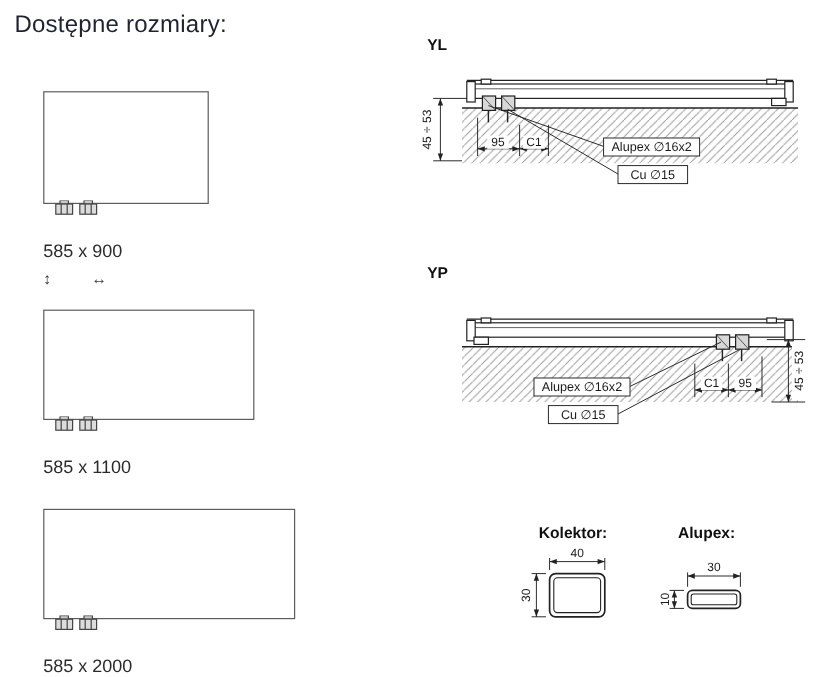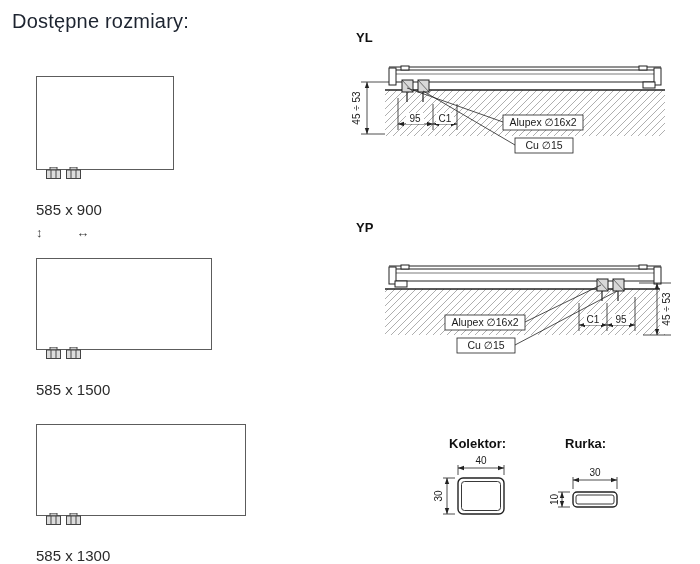--- a/index.html
+++ b/index.html
@@ -61,39 +61,39 @@
           <rect x="25" y="0" width="7" height="3" fill="#c9c9c9"></rect>
           <rect x="1.5" y="3" width="14" height="8.5"></rect>
           <rect x="21.5" y="3" width="14" height="8.5"></rect>
           <line x1="6" y1="3" x2="6" y2="11.5"></line>
           <line x1="11" y1="3" x2="11" y2="11.5"></line>
           <line x1="26" y1="3" x2="26" y2="11.5"></line>
           <line x1="31" y1="3" x2="31" y2="11.5"></line>
         </g>
       </svg>
     </div>
-    <div class="size-label">585 x 1500</div>
+    <div class="size-label">585 x 1100</div>
   </div>
 
   <div class="size-block" style="left:36px; top:424px;">
     <div class="size-rect" style="width:210px; height:92px;">
       <svg class="connectors" width="44" height="13" viewBox="0 0 44 13">
         <g stroke="#444" stroke-width="1" fill="#dcdcdc">
           <rect x="5" y="0" width="7" height="3" fill="#c9c9c9"></rect>
           <rect x="25" y="0" width="7" height="3" fill="#c9c9c9"></rect>
           <rect x="1.5" y="3" width="14" height="8.5"></rect>
           <rect x="21.5" y="3" width="14" height="8.5"></rect>
           <line x1="6" y1="3" x2="6" y2="11.5"></line>
           <line x1="11" y1="3" x2="11" y2="11.5"></line>
           <line x1="26" y1="3" x2="26" y2="11.5"></line>
           <line x1="31" y1="3" x2="31" y2="11.5"></line>
         </g>
       </svg>
     </div>
-    <div class="size-label">585 x 1300</div>
+    <div class="size-label">585 x 2000</div>
   </div>
 
   <div class="diag-title" style="left:356px; top:30px;">YL</div>
 
   <svg class="diag" style="left:345px; top:58px;" width="340" height="160" viewBox="0 0 340 160">
     <defs>
       <pattern id="hatchA" width="7" height="7" patternUnits="userSpaceOnUse">
         <line x1="0" y1="7" x2="7" y2="0" stroke="#9a9a9a" stroke-width="0.8"></line>
       </pattern>
     </defs>
@@ -240,21 +240,21 @@
     <g stroke="#222" stroke-width="0.8">
       <line x1="27" y1="26" x2="15" y2="26"></line>
       <line x1="27" y1="62" x2="15" y2="62"></line>
       <line x1="19" y1="26" x2="19" y2="62"></line>
       <polygon points="19,26 16.8,32 21.2,32" fill="#222" stroke="none"></polygon>
       <polygon points="19,62 16.8,56 21.2,56" fill="#222" stroke="none"></polygon>
     </g>
     <text class="dim" transform="translate(10 44) rotate(-90)" text-anchor="middle" dy="3.5">30</text>
   </svg>
 
-  <div class="diag-title" style="left:565px; top:436px;">Rurka:</div>
+  <div class="diag-title" style="left:565px; top:436px;">Alupex:</div>
 
   <svg class="diag" style="left:545px; top:452px;" width="95" height="95" viewBox="0 0 95 95">
     <g fill="#ffffff" stroke="#222">
       <rect x="28" y="40" width="44" height="15" rx="4" stroke-width="1.4"></rect>
       <rect x="31" y="43" width="38" height="9" rx="2" stroke-width="0.9" fill="none"></rect>
     </g>
     <g stroke="#222" stroke-width="0.8">
       <line x1="28" y1="37" x2="28" y2="25"></line>
       <line x1="72" y1="37" x2="72" y2="25"></line>
       <line x1="28" y1="28" x2="72" y2="28"></line>

